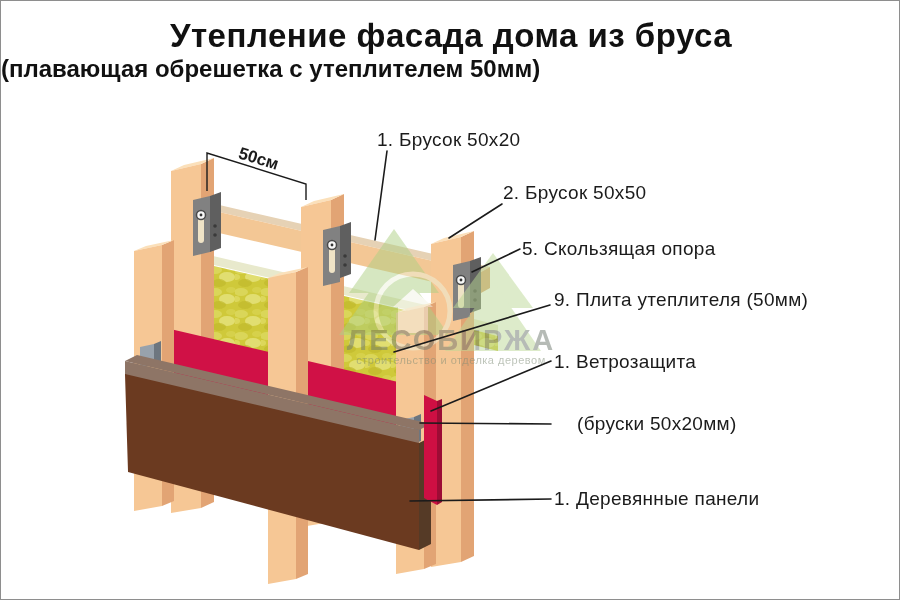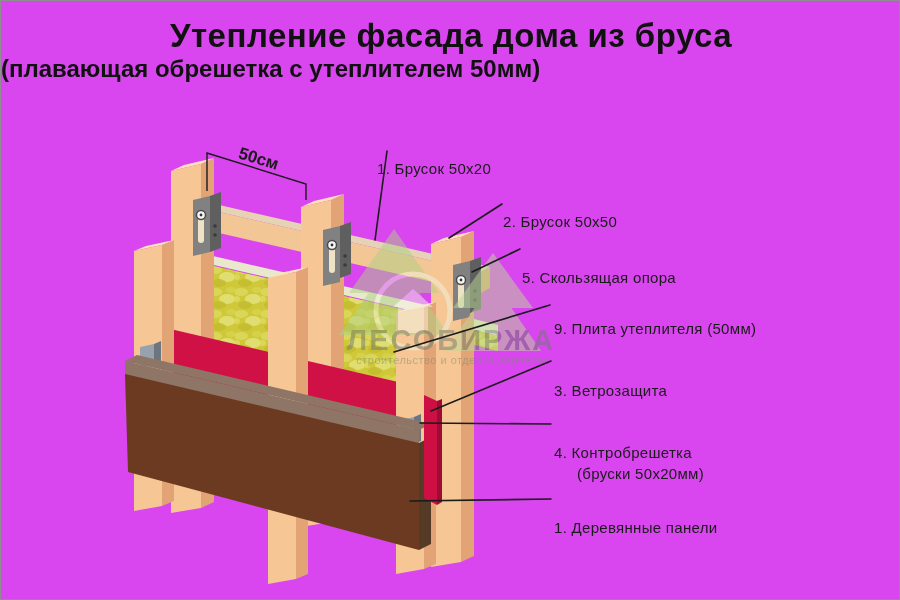--- a/index.html
+++ b/index.html
@@ -1,32 +1,32 @@
 <!DOCTYPE html>
 <html><head>
 <meta charset="utf-8">
 <style>
   html,body{margin:0;padding:0;background:#e9e9e9;}
   .canvas{
-    position:relative;width:900px;height:600px;background:#d946ef;
+    position:relative;width:900px;height:600px;background:#ffffff;
     border:1px solid #8e8e8e;box-sizing:border-box;overflow:hidden;
     font-family:"Liberation Sans",sans-serif;
   }
   .title{
     position:absolute;left:0;top:16px;width:900px;text-align:center;
     font-size:33px;font-weight:bold;color:#111;letter-spacing:.5px;
   }
   .subtitle{
     position:absolute;left:0;top:54px;width:900px;
     font-size:24px;font-weight:bold;color:#111;
   }
   .drawing{position:absolute;left:0;top:0;width:900px;height:600px;}
   .label{
-    position:absolute;font-size:15px;line-height:21px;color:#1b1b1b;
-    letter-spacing:.3px;white-space:nowrap;margin-top:29px;
+    position:absolute;font-size:19px;line-height:21px;color:#1b1b1b;
+    letter-spacing:.3px;white-space:nowrap;
   }
   .label .indent{padding-left:23px;}
 </style>
 </head>
 <body>
 
 <div class="canvas">
 
   <div class="title">Утепление фасада дома из бруса</div>
   <div class="subtitle">(плавающая обрешетка с утеплителем 50мм)</div>
@@ -177,20 +177,19 @@
       <line x1="550" y1="360" x2="430" y2="410"></line>
       <line x1="550" y1="423" x2="419" y2="422"></line>
       <line x1="550" y1="498" x2="409" y2="500"></line>
     </g>
   </svg>
 
   <div class="label" style="left:376px;top:128px">1. Брусок 50x20</div>
   <div class="label" style="left:502px;top:181px">2. Брусок 50x50</div>
   <div class="label" style="left:521px;top:237px">5. Скользящая опора</div>
   <div class="label" style="left:553px;top:288px">9. Плита утеплителя (50мм)</div>
-  <div class="label" style="left:553px;top:350px">3. Ветрозащита</div>
+  <div class="label" style="left:553px;top:350px">1. Ветрозащита</div>
   <div class="label" style="left:553px;top:412px">
-    <div>4. Контробрешетка</div>
     <div class="indent">(бруски 50x20мм)</div>
   </div>
   <div class="label" style="left:553px;top:487px">1. Деревянные панели</div>
 
 </div>
 
 </body></html>

